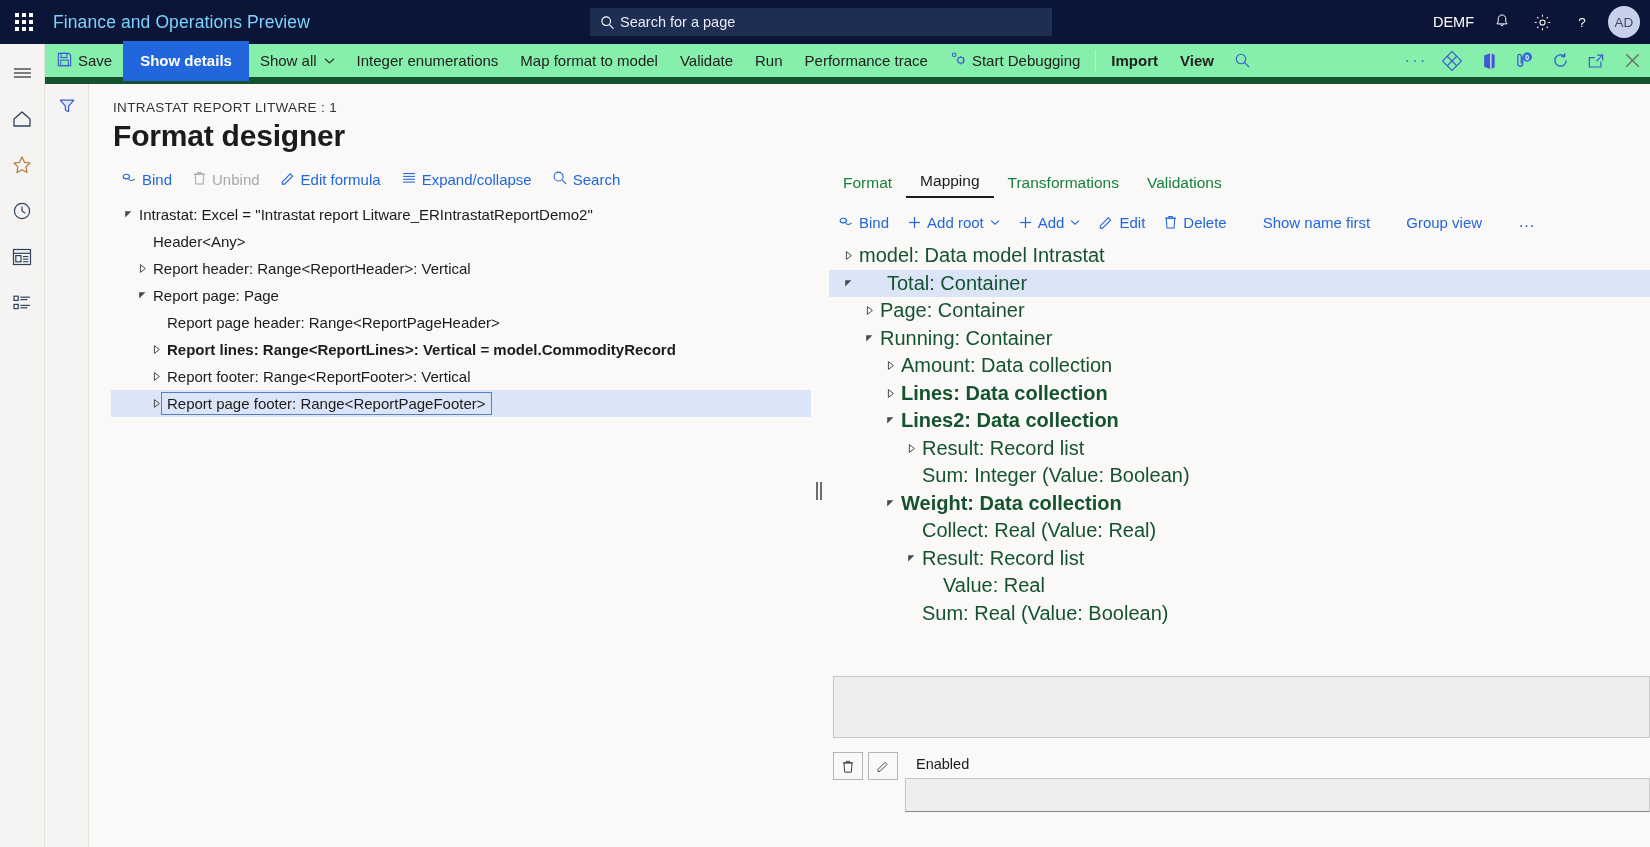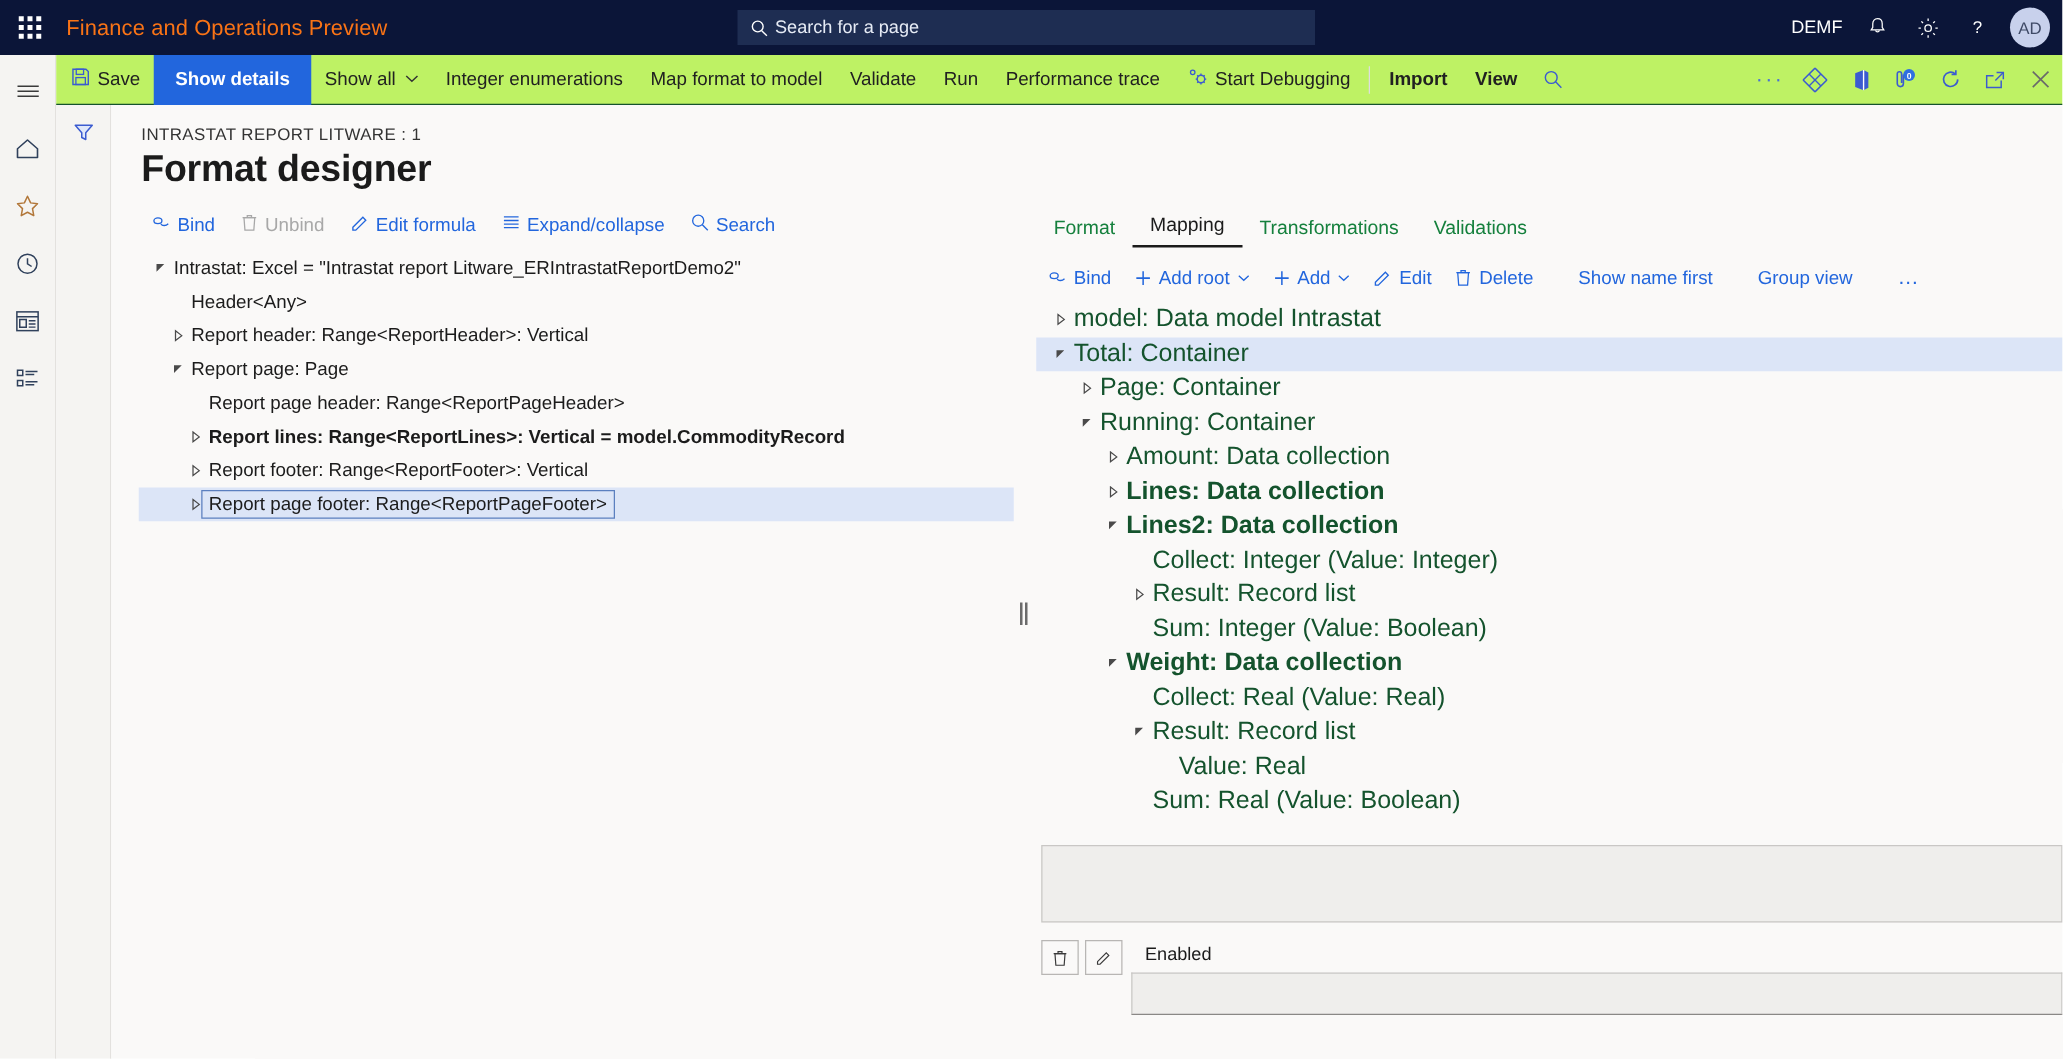--- a/index.html
+++ b/index.html
@@ -20,21 +20,21 @@
     background: #0b1538;
     display: flex; align-items: center;
   }
   .waffle {
     width: 48px; height: 44px; display: flex; align-items: center; justify-content: center;
     cursor: pointer;
   }
   .waffle-grid { width: 19px; height: 19px; display: grid; grid-template-columns: repeat(3,1fr); grid-template-rows: repeat(3,1fr); gap: 3px; }
   .waffle-grid i { display:block; width:4px; height:4px; background:#ffffff; border-radius:0; }
   .app-title {
-    color:#f97316; font-size: 17.5px; letter-spacing: .1px; margin-left: 5px;
+    color:#7dd3fc; font-size: 17.5px; letter-spacing: .1px; margin-left: 5px;
     white-space: nowrap;
   }
   .search-wrap {
     position:absolute; left: 590px; top: 8px; width: 462px; height: 28px;
     background: #1e2d52; display:flex; align-items:center; padding: 0 10px; cursor:text;
   }
   .search-wrap .sicon { margin-right: 5px; display:flex; }
   .search-ph { color:#e6ebf5; font-size: 14.5px; }
   .topright { position:absolute; right: 10px; top:0; height:44px; display:flex; align-items:center; gap: 0px; }
   .tr-item { height:44px; min-width:40px; display:flex; align-items:center; justify-content:center; color:#fff; font-size:14.5px; cursor:pointer; padding: 0 8px;}
@@ -47,21 +47,21 @@
   .rail {
     position:absolute; top:44px; left:0; width:45px; height:803px;
     background:#f5f4f2; border-right:1px solid #e3e1de;
     display:flex; flex-direction:column; align-items:center; padding-top:6px;
   }
   .rail-btn { width:45px; height:46px; display:flex; align-items:center; justify-content:center; cursor:pointer; }
 
   
   .cmdbar {
     position:absolute; top:44px; left:45px; width:1605px; height:40px;
-    background:#bef264; border-bottom:1px solid #14532d;
+    background:#86efac; border-bottom:7px solid #14532d;
     display:flex; align-items:center;
   }
   .cmd {
     height:40px; display:flex; align-items:center; gap:5px; padding: 0 11px;
     font-size:15px; color:#212121; cursor:pointer; white-space:nowrap;
   }
   .cmd.primary { background:#2266dd; color:#ffffff; font-weight:600; padding: 0 17px; }
   .cmd.bold { font-weight:700; }
   .cmd .chev { font-size:11px; color:#333; margin-left:2px; }
   .cmd-sep { width:1px; height:22px; background:#dddddd; margin: 0 4px; }
@@ -544,21 +544,21 @@
         </div>
       <div class="rtree" id="right-tree">
           <div class="rrow" style="padding-left: 8px;">
             <span class="tw">
               <svg class="cg" width="11" height="11" viewBox="0 0 11 11">
                 <path d="M3.4 1.6l5 3.9-5 3.9z" fill="none" stroke="#4a4a4a" stroke-width="1"></path>
               </svg>
             </span>
             <span class="tlabel">model: Data model Intrastat</span>
           </div>
-          <div class="rrow sel" style="padding-left: 8px;">
+          <div class="rrow sel" style="padding-left: 8px; gap: 28px;">
             <span class="tw">
               <svg class="cg" width="11" height="11" viewBox="0 0 11 11">
                 <path d="M2.2 2.2h6.2L2.2 8.4z" fill="#4a4a4a"></path>
               </svg>
             </span>
             <span class="tlabel">Total: Container</span>
           </div>
           <div class="rrow" style="padding-left: 29px;">
             <span class="tw">
               <svg class="cg" width="11" height="11" viewBox="0 0 11 11">
@@ -591,24 +591,20 @@
             </span>
             <span class="tlabel b">Lines: Data collection</span>
           </div>
           <div class="rrow" style="padding-left: 50px;">
             <span class="tw">
               <svg class="cg" width="11" height="11" viewBox="0 0 11 11">
                 <path d="M2.2 2.2h6.2L2.2 8.4z" fill="#4a4a4a"></path>
               </svg>
             </span>
             <span class="tlabel b">Lines2: Data collection</span>
-          </div>
-          <div class="rrow" style="padding-left: 71px;">
-            <span class="tw"></span>
-            <span class="tlabel">Collect: Integer (Value: Integer)</span>
           </div>
           <div class="rrow" style="padding-left: 71px;">
             <span class="tw">
               <svg class="cg" width="11" height="11" viewBox="0 0 11 11">
                 <path d="M3.4 1.6l5 3.9-5 3.9z" fill="none" stroke="#4a4a4a" stroke-width="1"></path>
               </svg>
             </span>
             <span class="tlabel">Result: Record list</span>
           </div>
           <div class="rrow" style="padding-left: 71px;">

